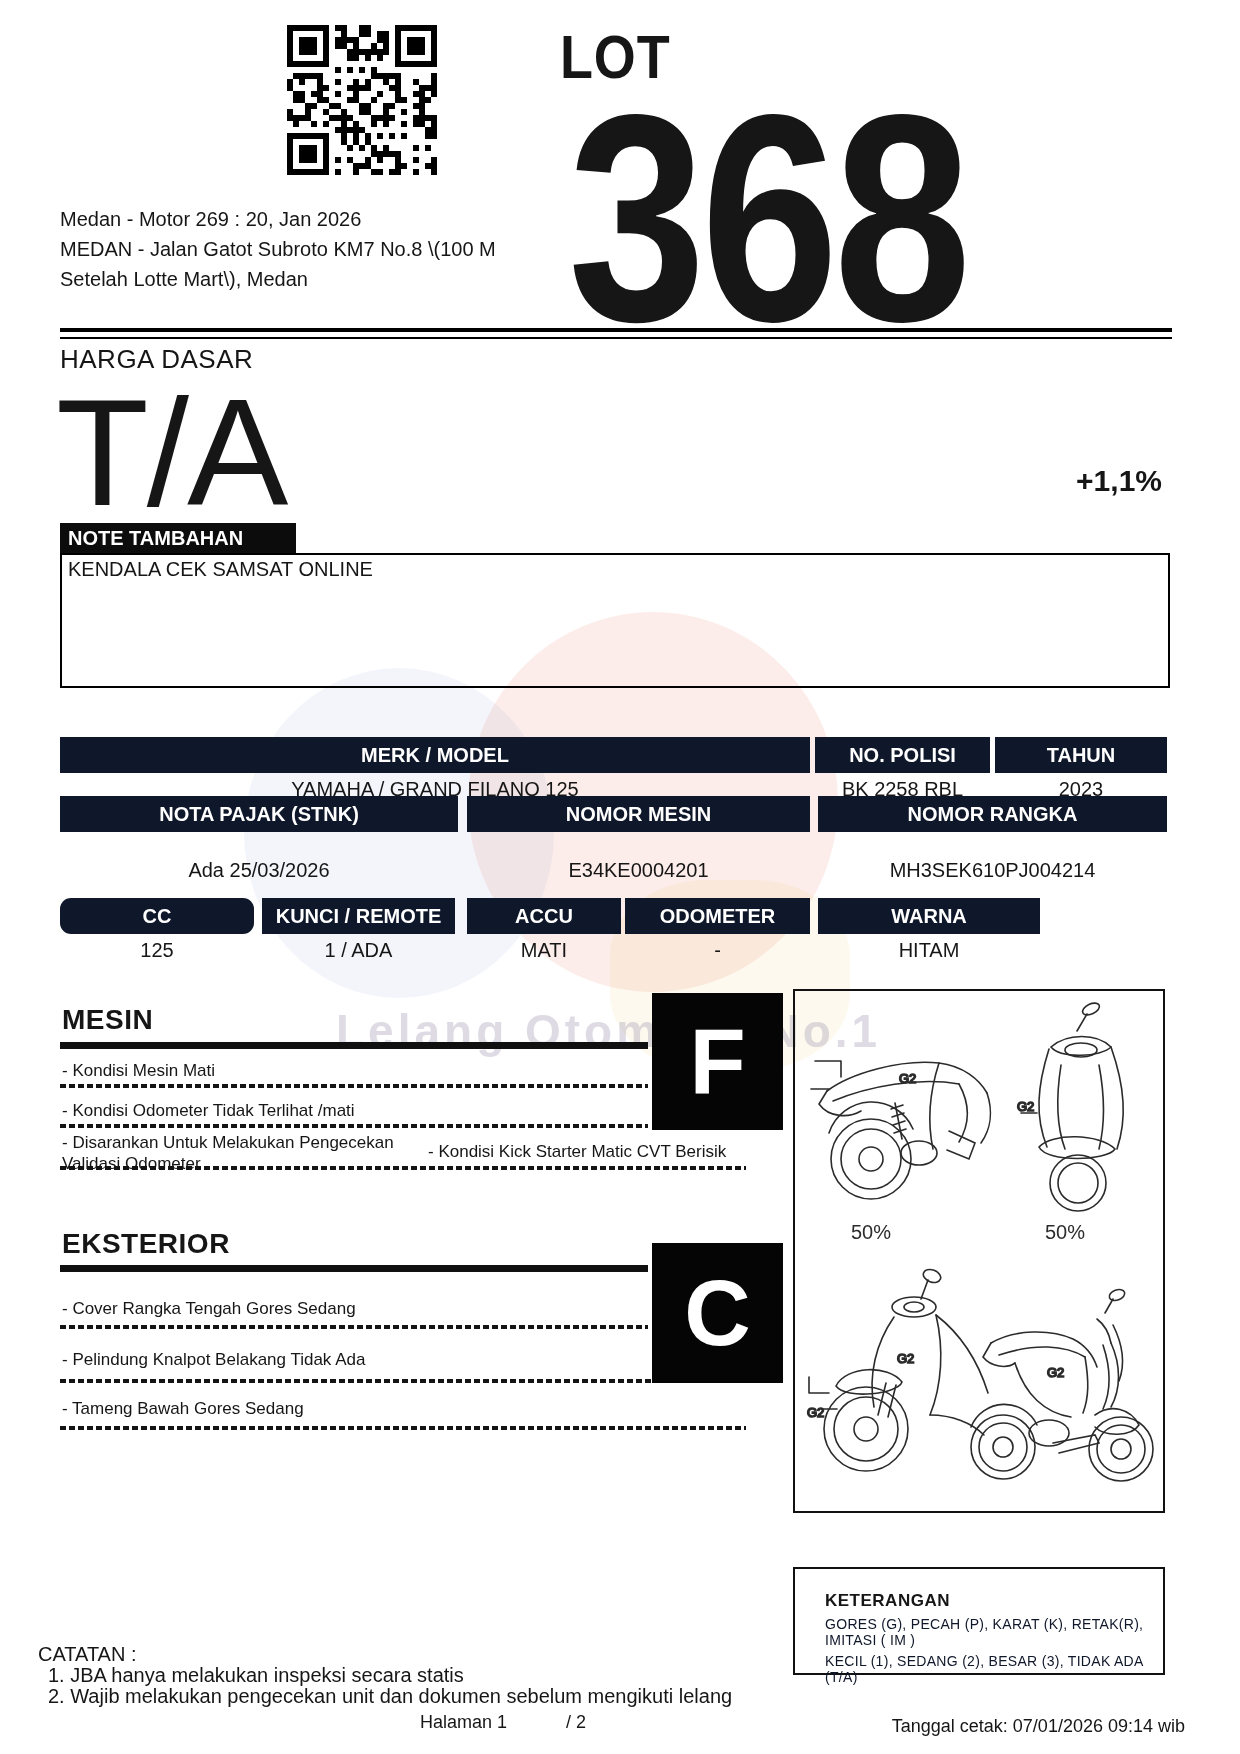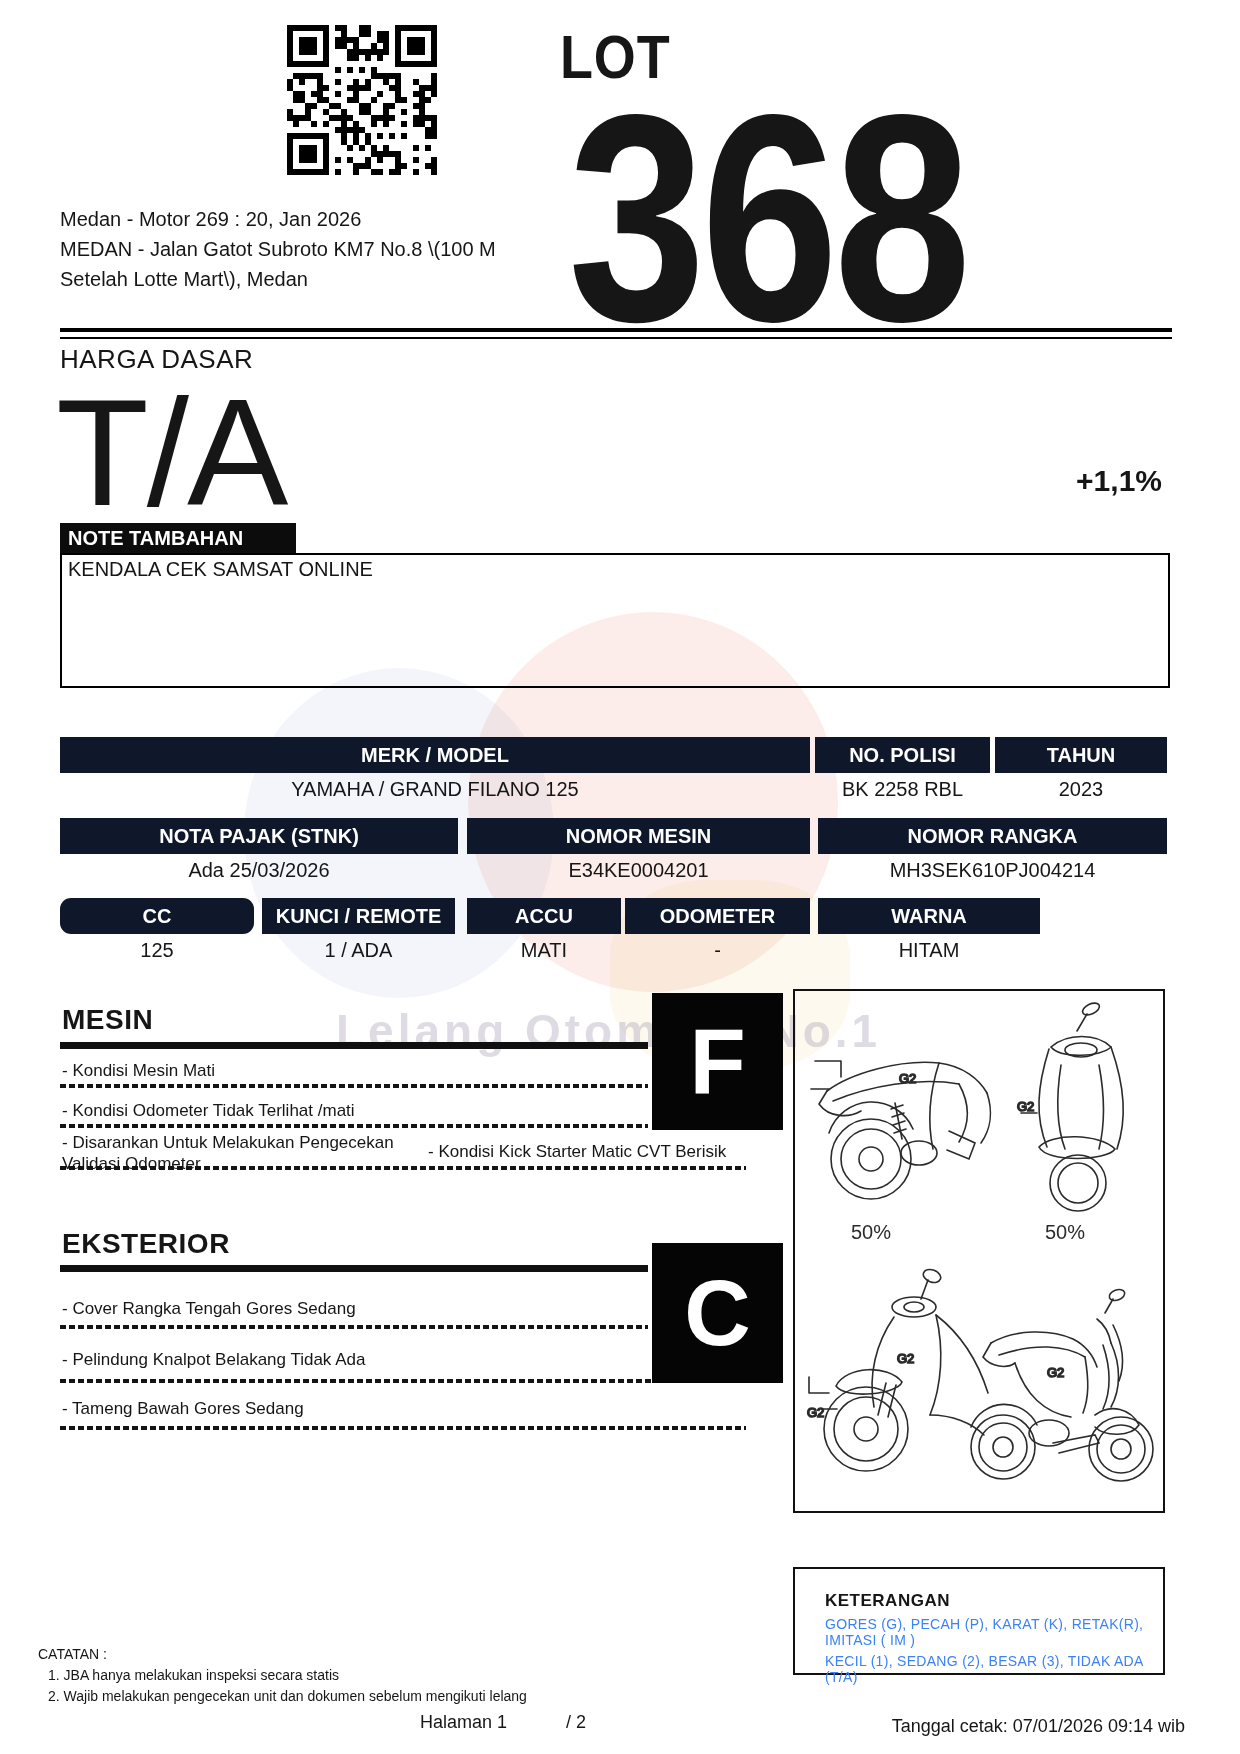--- a/index.html
+++ b/index.html
@@ -40,21 +40,21 @@
   
   .bar{background:#0f172a;color:#fff;font-weight:bold;font-size:20px;height:36px;
        display:flex;align-items:center;justify-content:center;box-sizing:border-box;}
   .val{font-size:20px;height:32px;display:flex;align-items:center;justify-content:center;}
 
   
   .c-merk{left:60px;width:750px;}   .c-pol{left:815px;width:175px;}  .c-tah{left:995px;width:172px;}
   .r1h{top:737px;} .r1v{top:773px;}
   
   .c-paj{left:60px;width:398px;}   .c-nme{left:467px;width:343px;}  .c-nra{left:818px;width:349px;}
-  .r2h{top:818px;text-align:right;} .r2v{top:854px;}
+  .r2h{top:796px;text-align:right;} .r2v{top:854px;}
   
   .c-cc{left:60px;width:194px;border-radius:11px;}    .c-kun{left:262px;width:193px;}  .c-acc{left:467px;width:154px;}
   .c-odo{left:625px;width:185px;}  .c-war{left:818px;width:222px;}
   .r3h{top:898px;} .r3v{top:934px;}
 
   
   .sec-title{font-size:28px;font-weight:bold;letter-spacing:0.5px;}
   .sec-rule{height:7px;background:#101010;}
   .insp-item{font-size:17px;line-height:21px;}
   .dotted{height:4px;background:repeating-linear-gradient(90deg,#141414 0 6px,transparent 6px 9px);}
@@ -64,24 +64,24 @@
 
   
   .panel{left:793px;top:989px;width:372px;height:524px;border:2px solid #111;box-sizing:border-box;background:transparent;}
   .pct{font-size:20px;color:#2c2c2c;}
   .bike svg{display:block;}
   .g2t{font-size:13px;fill:#6f6f6f;font-family:"Liberation Sans",sans-serif;}
 
   .ket-box{left:793px;top:1567px;width:372px;height:108px;border:2px solid #111;box-sizing:border-box;
            padding:22px 0 0 30px;}
   .ket-title{font-size:17px;font-weight:bold;letter-spacing:0.5px;}
-  .ket-line{font-size:14px;color:#3b82f6;margin-top:5px;letter-spacing:0.3px;}
-
-  
-  .catatan{left:38px;top:1644px;font-size:14px;line-height:21px;}
+  .ket-line{font-size:14px;color:#0f172a;margin-top:5px;letter-spacing:0.3px;}
+
+  
+  .catatan{left:38px;top:1644px;font-size:20px;line-height:21px;}
   .foot{font-size:18px;}
 </style>
 </head>
 <body>
 
 <div id="page">
 
   <div class="wm">
     <div class="wm-circle wm-blue"></div>
     <div class="wm-circle wm-red"></div>

